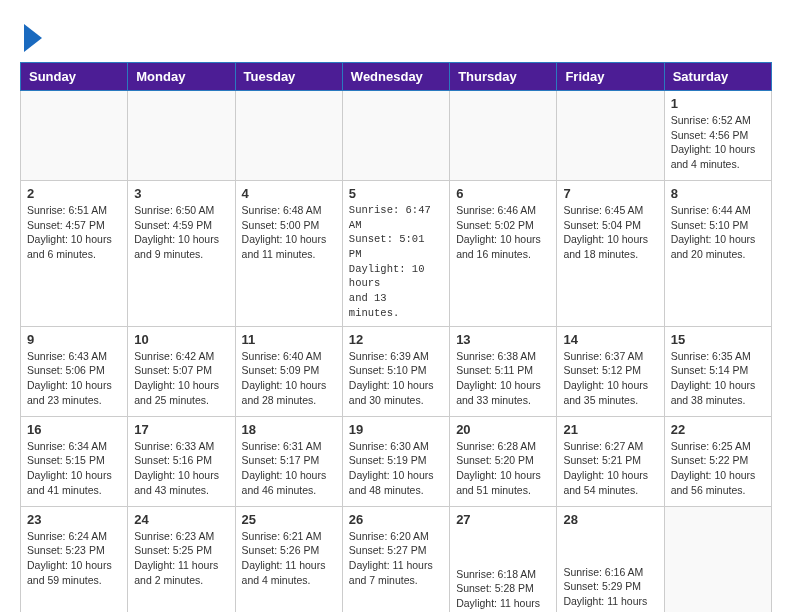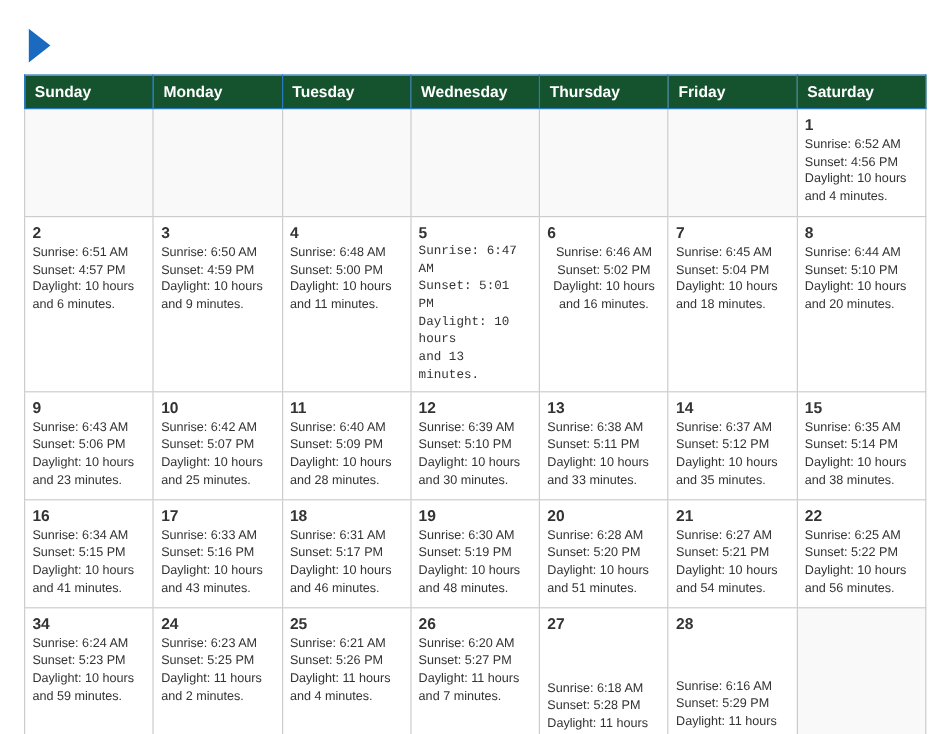--- a/index.html
+++ b/index.html
@@ -49,21 +49,21 @@
     .location-title {
       font-size: 16px;
       color: #555;
     }
     .calendar {
       width: 100%;
       border-collapse: collapse;
       border: 1px solid #ccc;
     }
     .calendar th {
-      background-color: #14532d;
+      background-color: #4c1d95;
       color: #fff;
       text-align: left;
       padding: 6px 8px;
       font-size: 13px;
       border: 1px solid #2a7abf;
     }
     .calendar td {
       vertical-align: top;
       padding: 5px 6px;
       border: 1px solid #ccc;
@@ -163,21 +163,21 @@
         </td>
         <td>
           <span class="day-number">5</span>
           <div class="day-info" style="white-space: pre-line; font-family: Liberation Mono, monospace;">Sunrise: 6:47 AM
 Sunset: 5:01 PM
 Daylight: 10 hours
 and 13 minutes.</div>
         </td>
         <td>
           <span class="day-number">6</span>
-          <div class="day-info" style="white-space: pre-line; text-align: center;">Sunrise: 6:46 AM
+          <div class="day-info" style="white-space: pre-line;">Sunrise: 6:46 AM
 Sunset: 5:02 PM
 Daylight: 10 hours
 and 16 minutes.</div>
         </td>
         <td>
           <span class="day-number">7</span>
           <div class="day-info" style="white-space: pre-line;">Sunrise: 6:45 AM
 Sunset: 5:04 PM
 Daylight: 10 hours
 and 18 minutes.</div>
@@ -287,21 +287,21 @@
         <td>
           <span class="day-number">22</span>
           <div class="day-info" style="white-space: pre-line;">Sunrise: 6:25 AM
 Sunset: 5:22 PM
 Daylight: 10 hours
 and 56 minutes.</div>
         </td>
       </tr>
       <tr class="week-row">
         <td>
-          <span class="day-number">34</span>
+          <span class="day-number">23</span>
           <div class="day-info" style="white-space: pre-line;">Sunrise: 6:24 AM
 Sunset: 5:23 PM
 Daylight: 10 hours
 and 59 minutes.</div>
         </td>
         <td>
           <span class="day-number">24</span>
           <div class="day-info" style="white-space: pre-line;">Sunrise: 6:23 AM
 Sunset: 5:25 PM
 Daylight: 11 hours

